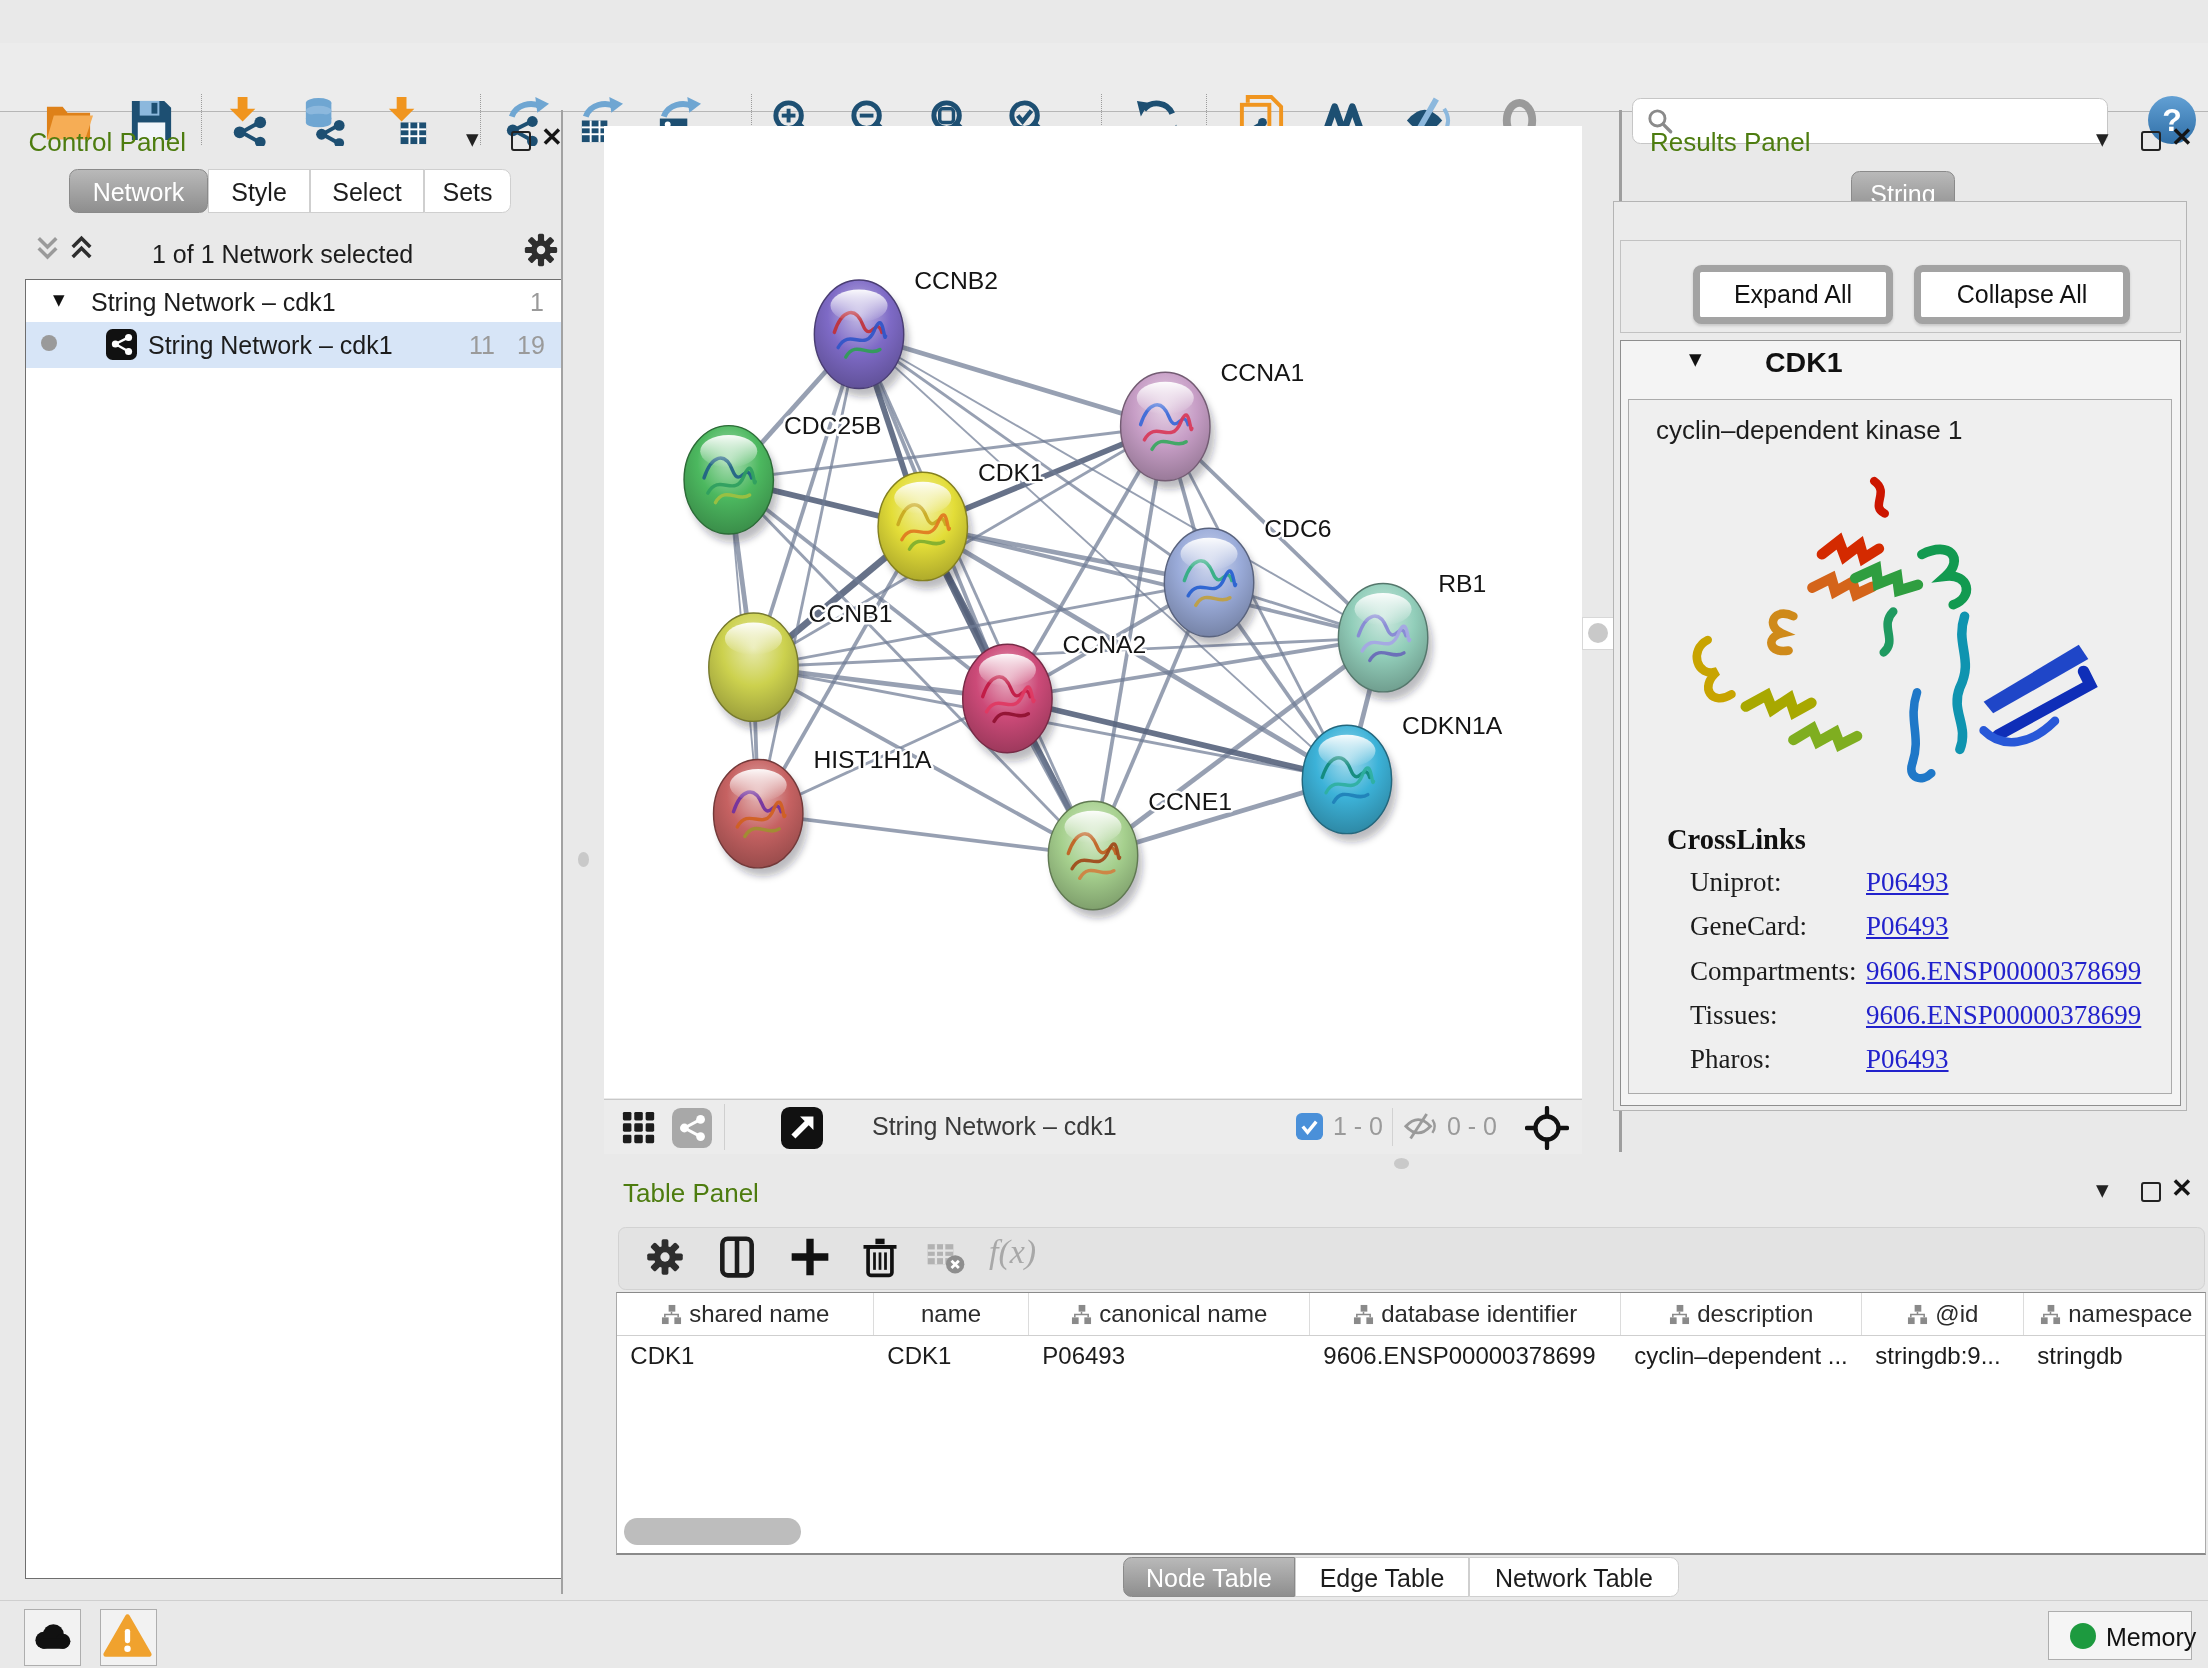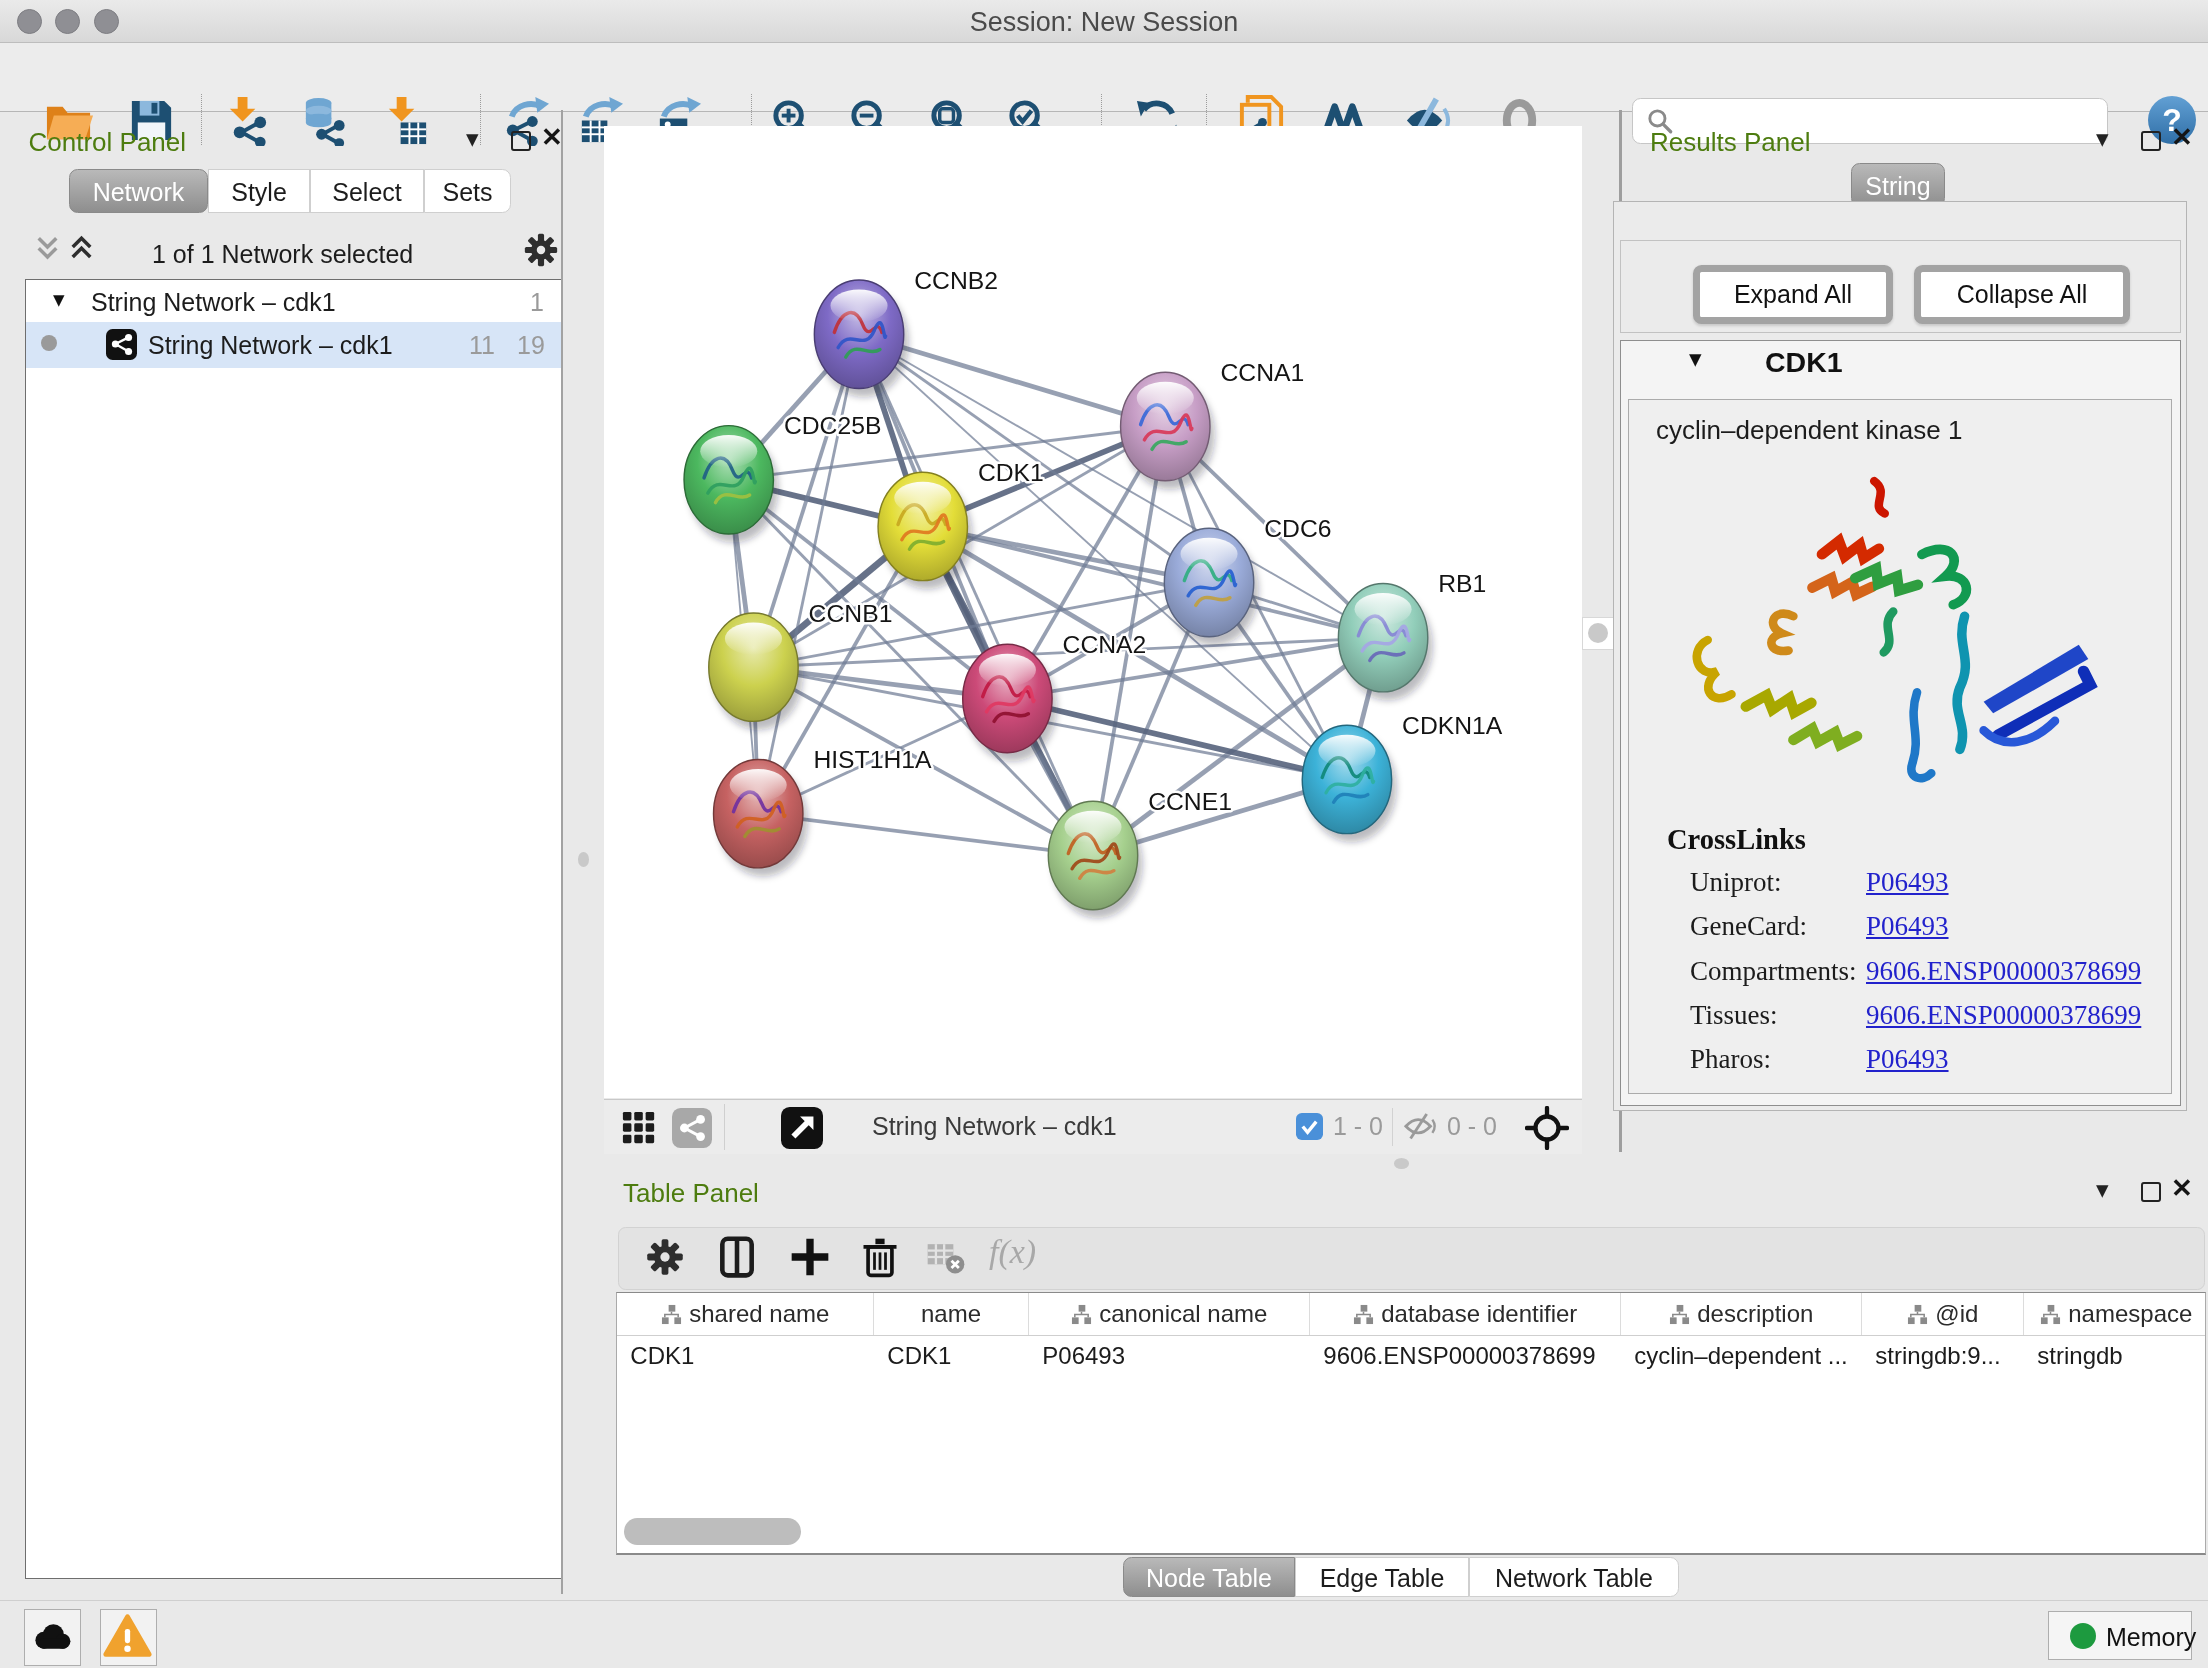--- a/index.html
+++ b/index.html
@@ -60,26 +60,20 @@
   .bot-btn{top:1609px;width:57px;height:57px;background:#f2f2f2;border:1.9px solid #aeaeae;box-sizing:border-box;}
   #memory-btn{left:2048px;top:1611px;width:144px;height:49px;background:#f5f5f5;border:1.9px solid #aeaeae;box-sizing:border-box;}
   .splitdot{background:#c9c9c9;border-radius:50%;}
   svg text{font-family:"Liberation Sans",sans-serif;}
 </style>
 </head>
 <body>
 
 <div id="app">
 
-  <div id="titlebar" class="abs">
-    <div class="tl abs" style="left:17px"></div>
-    <div class="tl abs" style="left:55px"></div>
-    <div class="tl abs" style="left:94px"></div>
-    <div id="win-title" class="abs">Session: New Session</div>
-  </div>
 
   <div id="toolbar" class="abs">
     <div class="tbi abs" style="left:44px">
       <svg viewBox="0 0 52 52">
           <path fill="#de8119" d="M3 12 h16 l5 6 h23 v27 H3 z"></path>
           <path fill="#f6ad55" d="M10 21 h40 l-8 24 H3 z"></path>
         </svg>
     </div>
     <div class="tbi abs" style="left:126px">
       <svg viewBox="0 0 52 52">
@@ -596,21 +590,21 @@
   <div class="abs" style="left:1582px;top:617px;width:31px;height:31px;background:#fff;border:1px solid #d8d8d8">
       <div class="splitdot abs" style="left:4.8px;top:4.8px;width:20px;height:20px"></div>
     </div>
   <div class="abs splitdot" style="left:1394px;top:1158px;width:15px;height:10.5px"></div>
 
   <div class="abs panel-title" style="left:1650px;top:127px">Results Panel</div>
   <div class="abs ph-tri" style="left:2096px;top:129px">▾</div>
   <div class="abs ph-sq" style="left:2141px;top:131px"></div>
   <div class="abs ph-x" style="left:2171px;top:126px">✕</div>
 
-  <div class="abs tab sel" style="left:1851px;top:163px;width:94px">String</div>
+  <div class="abs tab sel" style="left:1851px;top:171px;width:104px">String</div>
 
   <div id="rp-outer" class="abs"></div>
   <div id="rp-buttons" class="abs"></div>
   <div class="abs btn-white" style="left:1693px;top:265px;width:186px">Expand All</div>
   <div class="abs btn-white" style="left:1914px;top:265px;width:202px">Collapse All</div>
 
   <div id="rp-tree" class="abs"></div>
   <div class="abs" style="left:1689px;top:344px;font-size:25px;color:#111">▾</div>
   <div class="abs" style="left:1765px;top:346px;font-size:28.5px;font-weight:bold;color:#111">CDK1</div>
   <div id="rp-inner" class="abs"></div>

